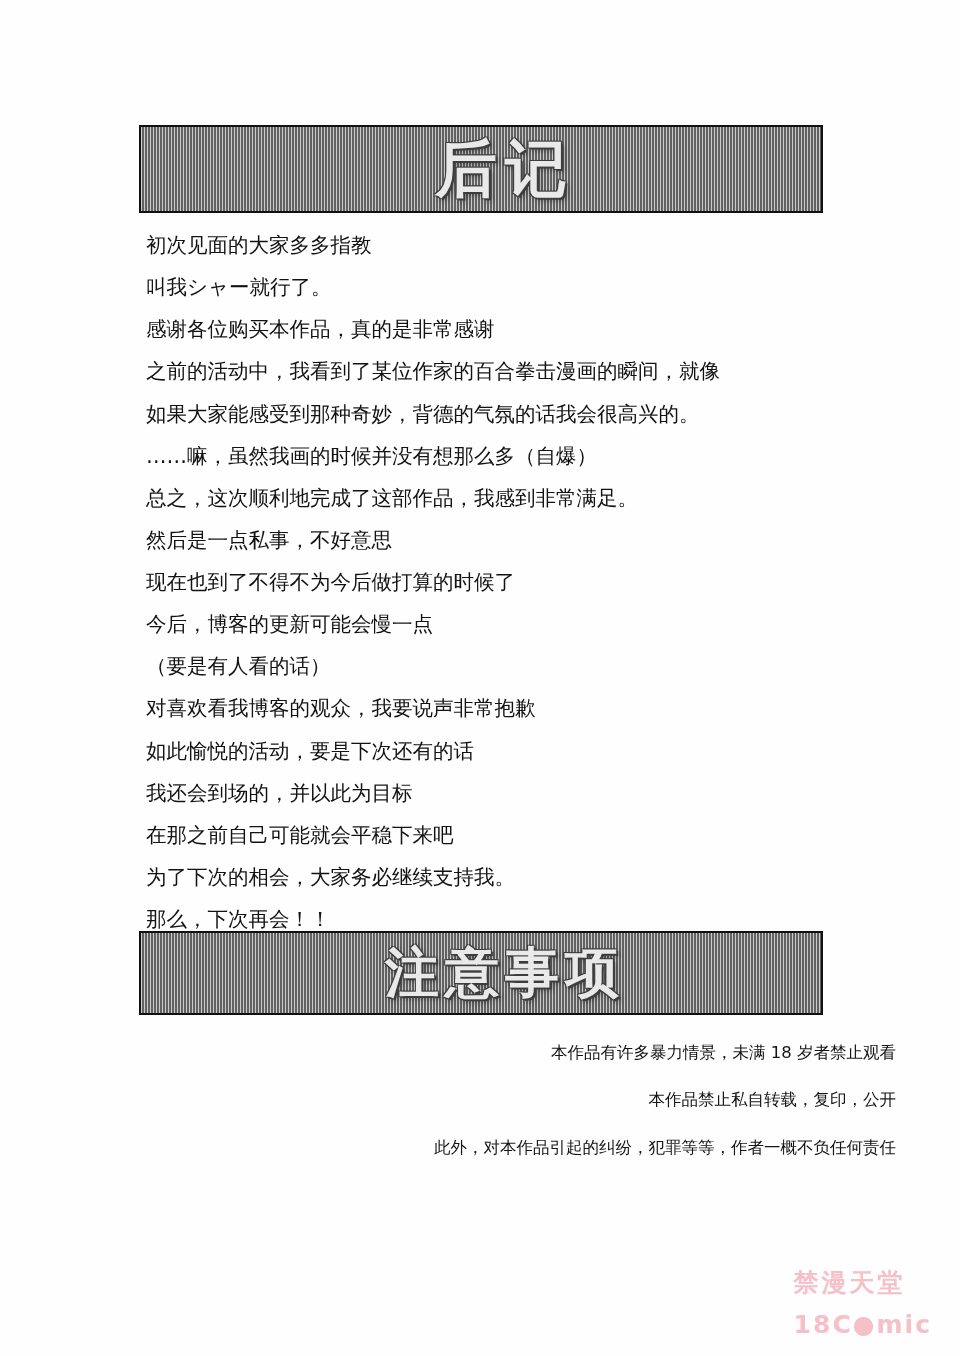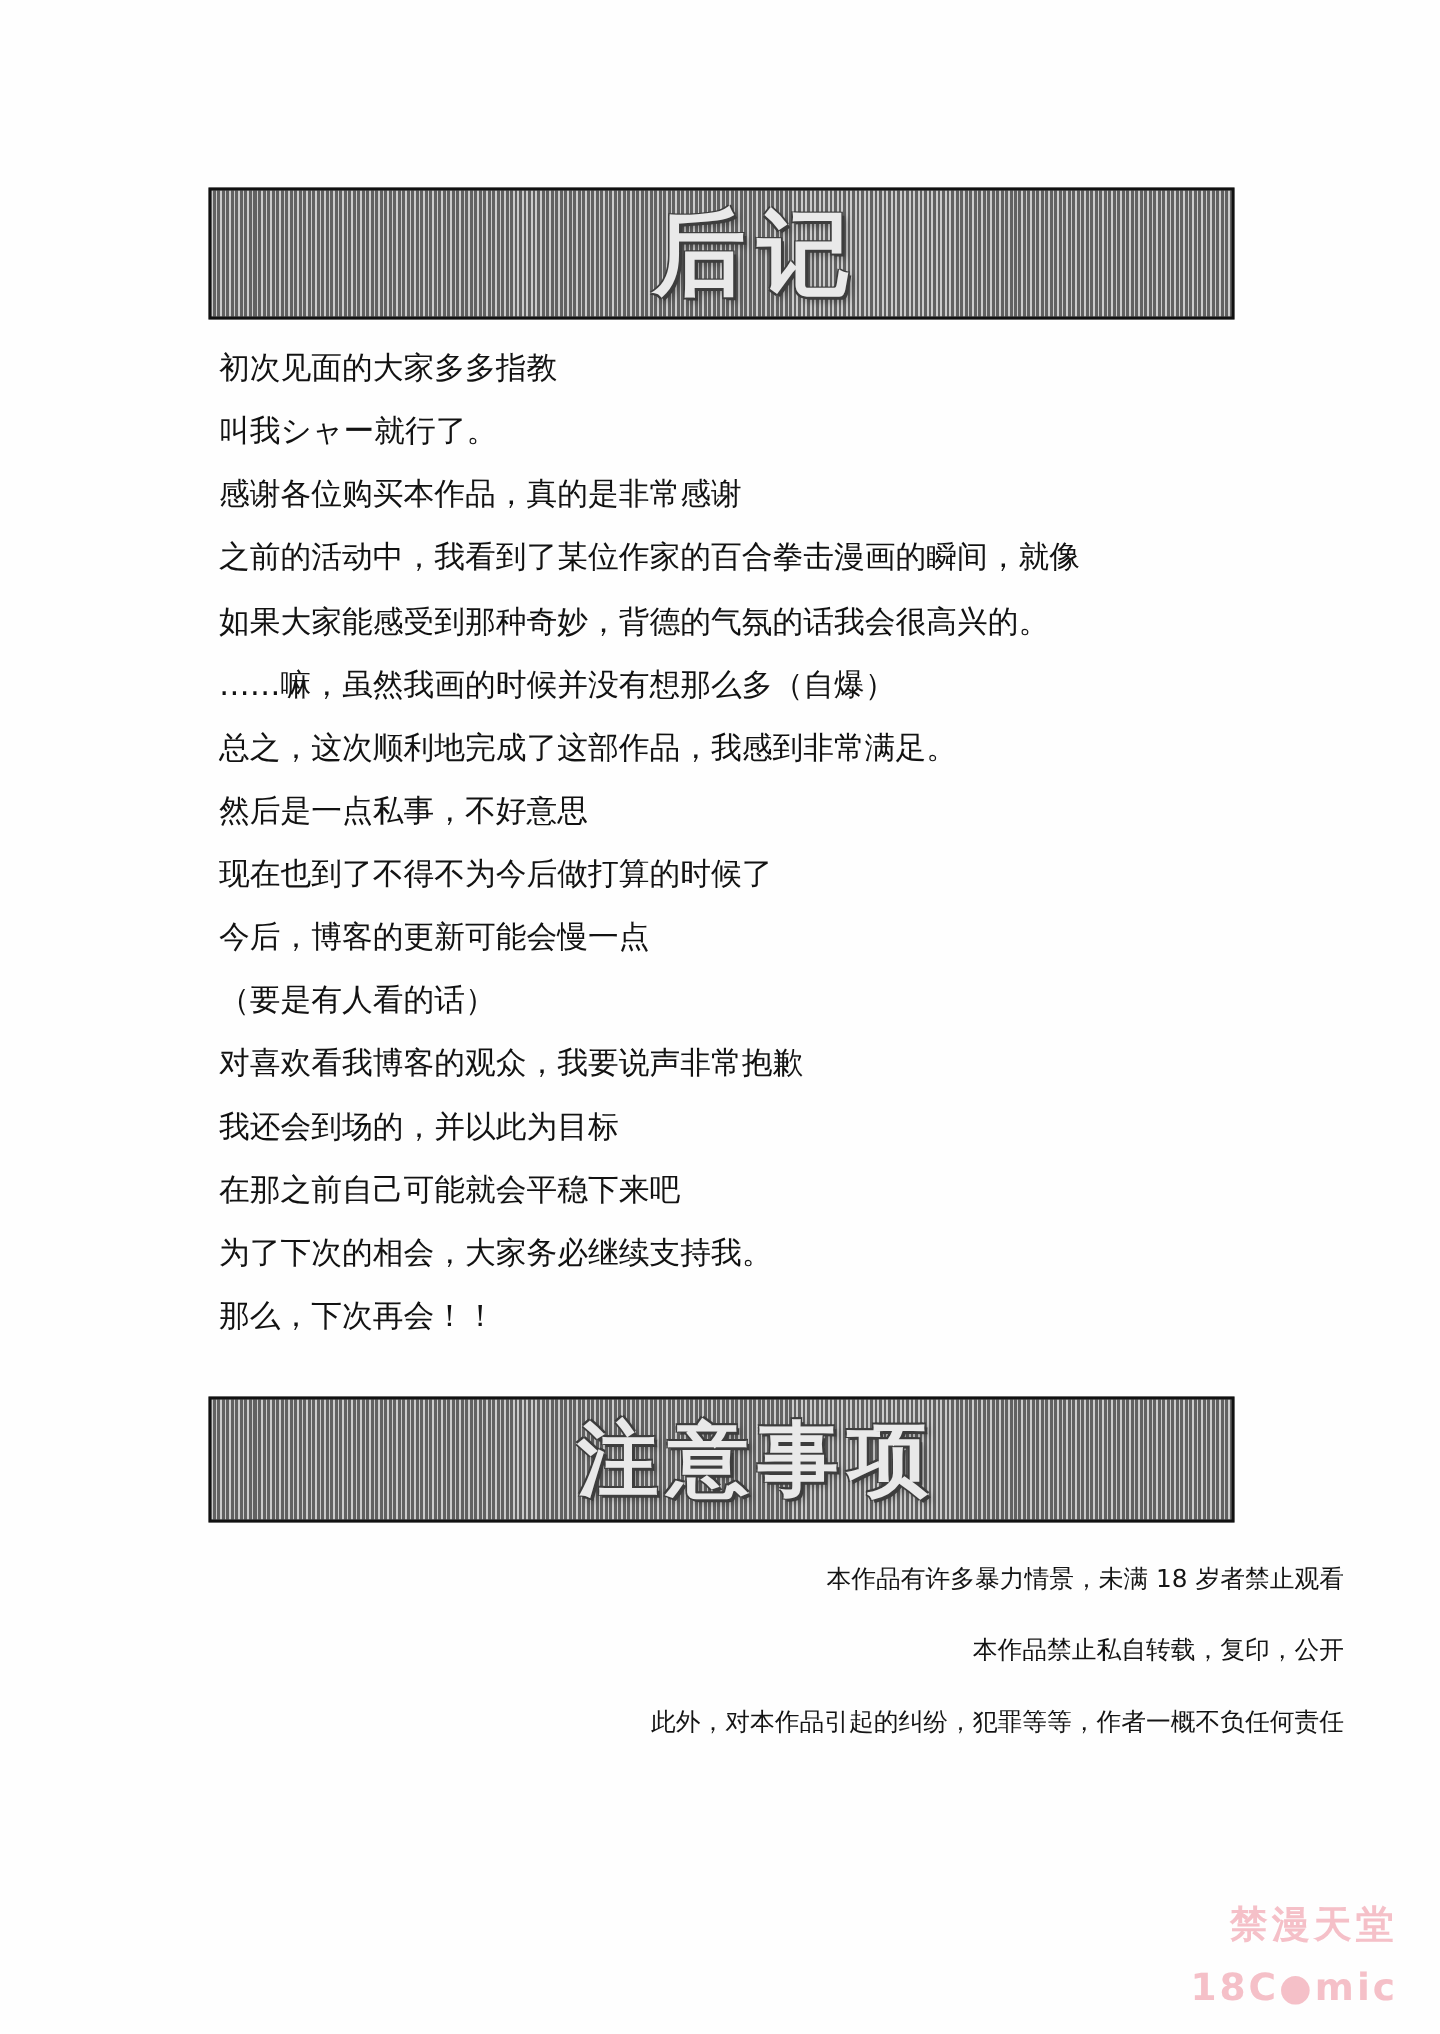--- a/index.html
+++ b/index.html
@@ -101,21 +101,21 @@
     color: #141414;
     white-space: pre-wrap;
     text-align: right;
   }
 
   
   .watermark {
     position: absolute;
     right: 28px;
     bottom: 18px;
-    text-align: right;
+    text-align: left;
     user-select: none;
   }
   .watermark .wm-top {
     font-family: "DejaVu Sans", sans-serif;
     font-size: 25px;
     font-weight: bold;
     color: #f5c0c8;
     letter-spacing: 3px;
     line-height: 1.1;
   }
@@ -144,20 +144,21 @@
     <p>感谢各位购买本作品，真的是非常感谢</p>
     <p>之前的活动中，我看到了某位作家的百合拳击漫画的瞬间，就像</p>
     <p>如果大家能感受到那种奇妙，背德的气氛的话我会很高兴的。</p>
     <p>……嘛，虽然我画的时候并没有想那么多（自爆）</p>
     <p>总之，这次顺利地完成了这部作品，我感到非常满足。</p>
     <p>然后是一点私事，不好意思</p>
     <p>现在也到了不得不为今后做打算的时候了</p>
     <p>今后，博客的更新可能会慢一点</p>
     <p>（要是有人看的话）</p>
     <p>对喜欢看我博客的观众，我要说声非常抱歉</p>
+    <p>如此愉悦的活动，要是下次还有的话</p>
     <p>我还会到场的，并以此为目标</p>
     <p>在那之前自己可能就会平稳下来吧</p>
     <p>为了下次的相会，大家务必继续支持我。</p>
     <p>那么，下次再会！！</p>
   </div>
 
   <div class="banner" id="banner-notice">
     <span class="banner-title">注意事项</span>
   </div>
 

